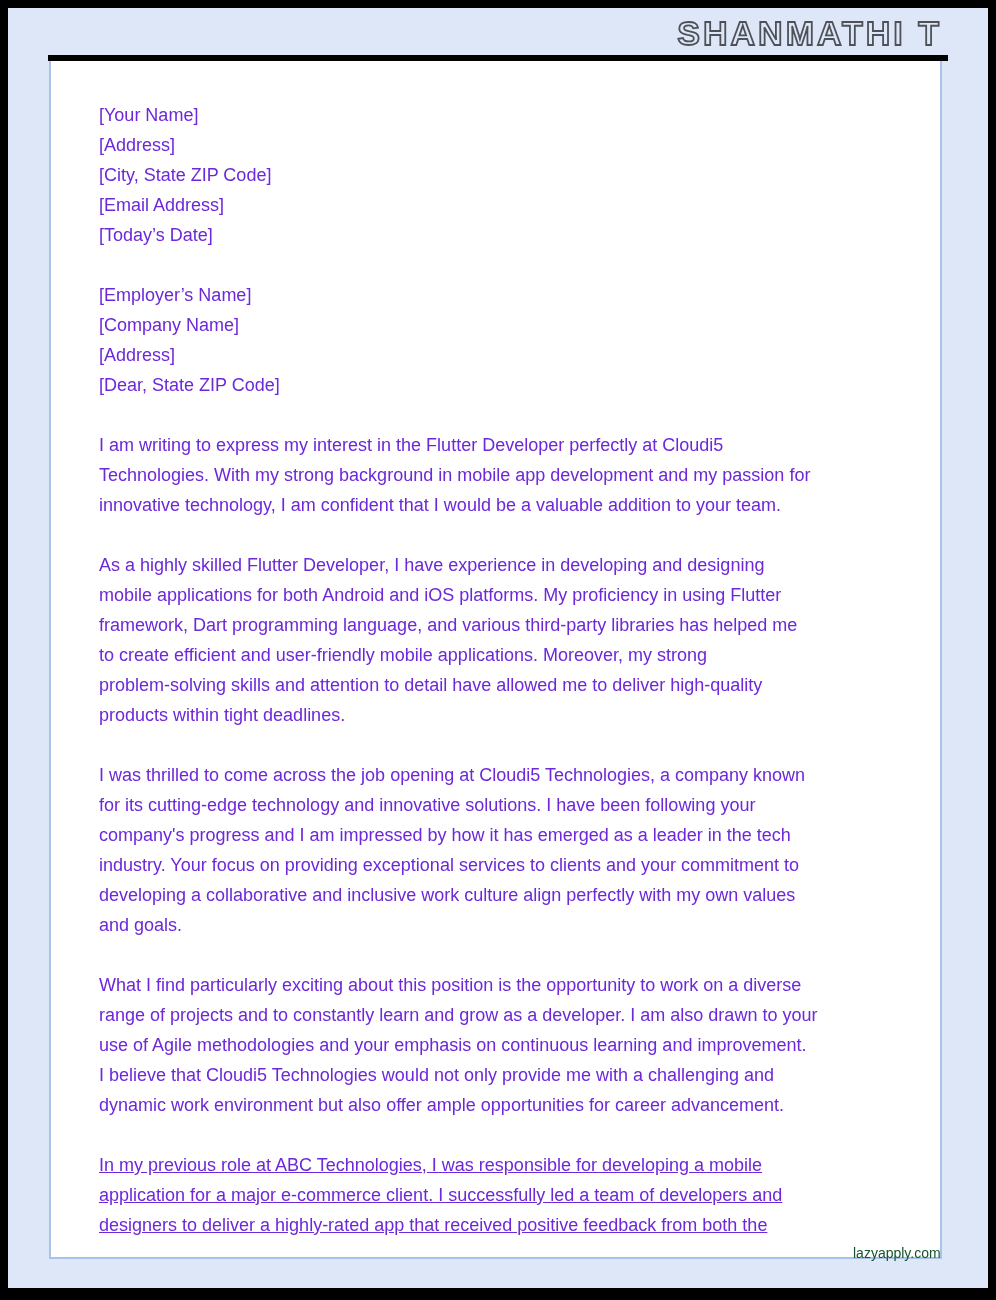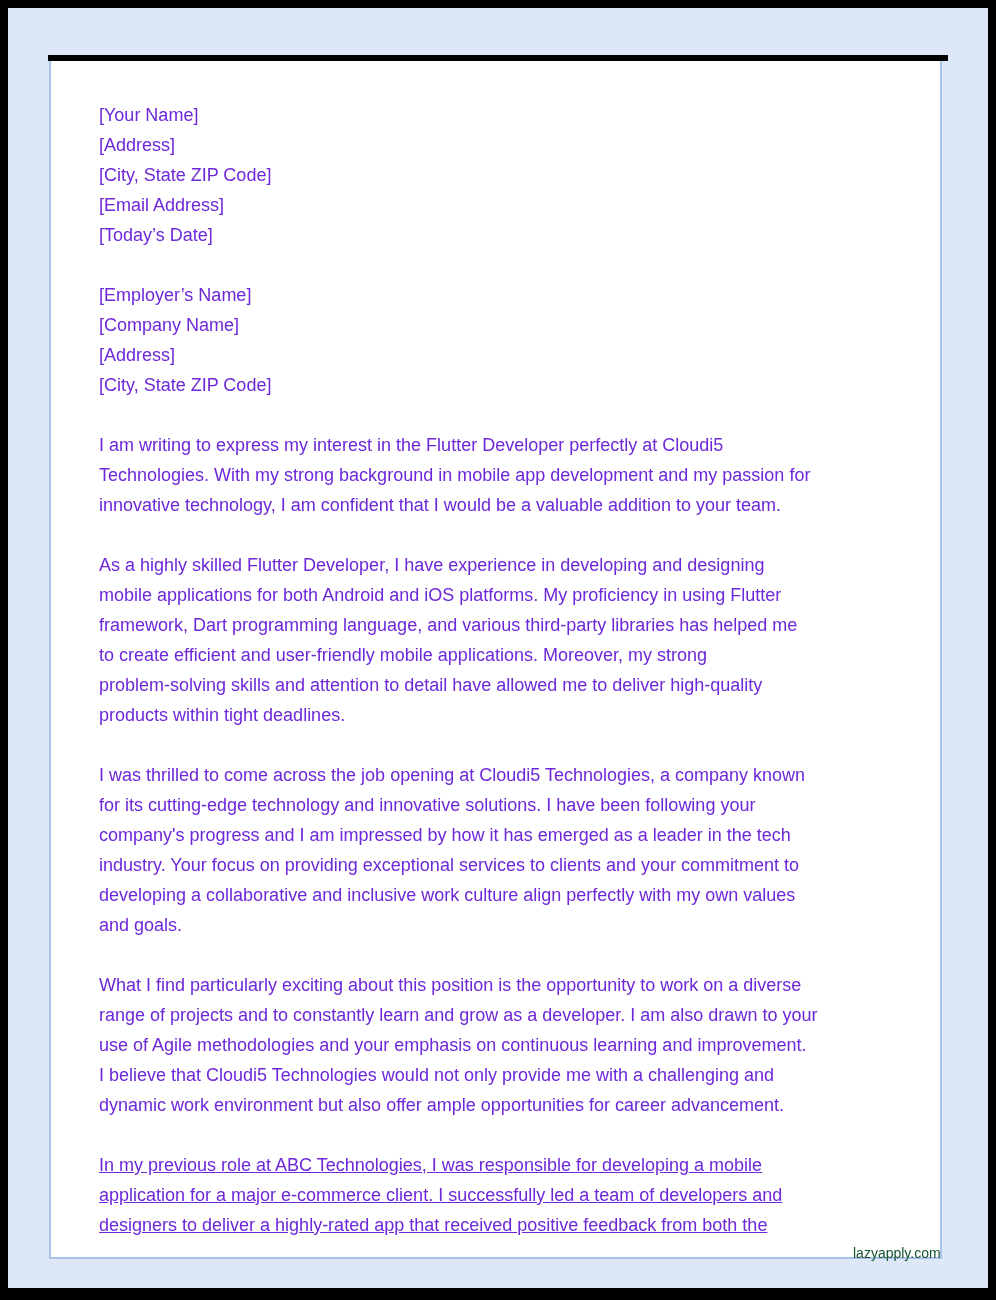--- a/index.html
+++ b/index.html
@@ -67,36 +67,37 @@
     font-size: 14px;
     color: #14532d;
   }
 </style>
 </head>
 <body>
 
 <div class="frame">
   <div class="canvas">
 
+    <div class="header-name">SHANMATHI T</div>
 
     <div class="top-bar"></div>
 
     <div class="page"></div>
 
     <div class="letter-body">
       <div class="block">[Your Name]
 [Address]
 [City, State ZIP Code]
 [Email Address]
 [Today’s Date]</div>
 
       <div class="block">[Employer’s Name]
 [Company Name]
 [Address]
-[City, State ZIP Code]</div>
+[Dear, State ZIP Code]</div>
 
 
       <div class="block">I am writing to express my interest in the Flutter Developer perfectly at Cloudi5
 Technologies. With my strong background in mobile app development and my passion for
 innovative technology, I am confident that I would be a valuable addition to your team.</div>
 
       <div class="block">As a highly skilled Flutter Developer, I have experience in developing and designing
 mobile applications for both Android and iOS platforms. My proficiency in using Flutter
 framework, Dart programming language, and various third-party libraries has helped me
 to create efficient and user-friendly mobile applications. Moreover, my strong

